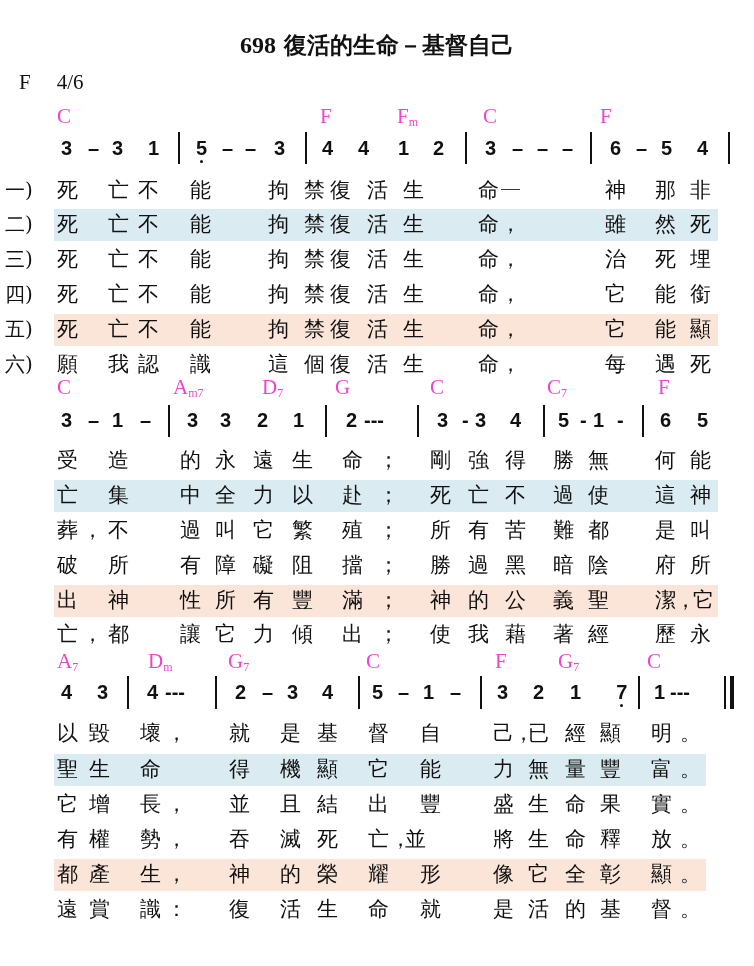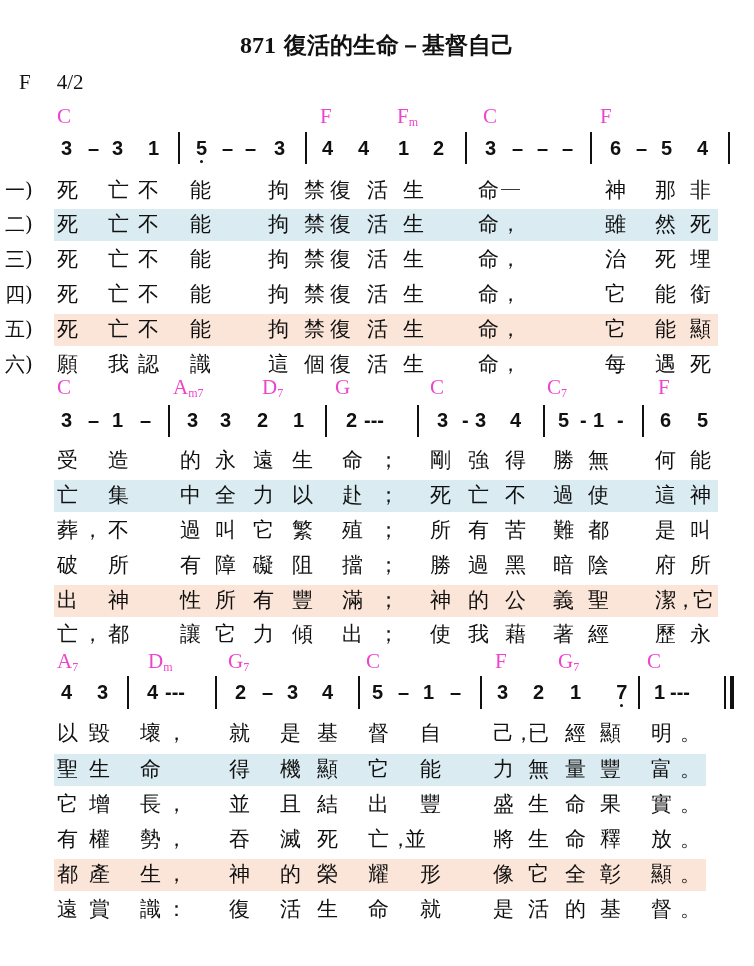--- a/index.html
+++ b/index.html
@@ -21,19 +21,19 @@
   .band.blue { background:#daebf2; }
   .band.peach { background:#fbe5d8; }
   .lyric { font-family:"DejaVu Sans", sans-serif; font-size:21px; font-weight:300; }
   .vlabel { font-family:"DejaVu Serif", serif; font-size:20px; }
   .final { position:absolute; width:3.5px; background:#111; }
 </style>
 </head>
 <body>
 
 <div class="abs title">
-  <span class="num">871</span><span>復活的生命－基督自己</span>
+  <span class="num">698</span><span>復活的生命－基督自己</span>
 </div>
 <div class="abs key">
-  <span>F</span><span class="time">4/2</span>
+  <span>F</span><span class="time">4/6</span>
 </div>
 
 <div id="score"><div class="band blue" style="left: 54px; width: 664px; top: 209px; height: 32px;"></div><div class="band peach" style="left: 54px; width: 664px; top: 314px; height: 32px;"></div><span class="abs chord" style="left: 57px; top: 104px;"><span>C</span></span><span class="abs chord" style="left: 320px; top: 104px;"><span>F</span></span><span class="abs chord" style="left: 397px; top: 104px;"><span>F</span><sub>m</sub></span><span class="abs chord" style="left: 483px; top: 104px;"><span>C</span></span><span class="abs chord" style="left: 600px; top: 104px;"><span>F</span></span><span class="abs note" style="left: 61px; top: 137px;">3</span><span class="abs note" style="left: 88px; top: 137px;">–</span><span class="abs note" style="left: 112px; top: 137px;">3</span><span class="abs note" style="left: 148px; top: 137px;">1</span><span class="abs note dotbelow" style="left: 196px; top: 137px;">5</span><span class="abs note" style="left: 222px; top: 137px;">–</span><span class="abs note" style="left: 245px; top: 137px;">–</span><span class="abs note" style="left: 274px; top: 137px;">3</span><span class="abs note" style="left: 322px; top: 137px;">4</span><span class="abs note" style="left: 358px; top: 137px;">4</span><span class="abs note" style="left: 398px; top: 137px;">1</span><span class="abs note" style="left: 433px; top: 137px;">2</span><span class="abs note" style="left: 485px; top: 137px;">3</span><span class="abs note" style="left: 512px; top: 137px;">–</span><span class="abs note" style="left: 537px; top: 137px;">–</span><span class="abs note" style="left: 562px; top: 137px;">–</span><span class="abs note" style="left: 610px; top: 137px;">6</span><span class="abs note" style="left: 636px; top: 137px;">–</span><span class="abs note" style="left: 661px; top: 137px;">5</span><span class="abs note" style="left: 697px; top: 137px;">4</span><div class="bar" style="left: 178px; top: 132px; height: 32px;"></div><div class="bar" style="left: 305px; top: 132px; height: 32px;"></div><div class="bar" style="left: 465px; top: 132px; height: 32px;"></div><div class="bar" style="left: 590px; top: 132px; height: 32px;"></div><div class="bar" style="left: 728px; top: 132px; height: 32px;"></div><span class="abs vlabel" style="left: 5px; top: 177px;">一)</span><span class="abs lyric" style="left: 57px; top: 176px;">死</span><span class="abs lyric" style="left: 108px; top: 176px;">亡</span><span class="abs lyric" style="left: 138px; top: 176px;">不</span><span class="abs lyric" style="left: 190px; top: 176px;">能</span><span class="abs lyric" style="left: 268px; top: 176px;">拘</span><span class="abs lyric" style="left: 304px; top: 176px;">禁</span><span class="abs lyric" style="left: 330px; top: 176px;">復</span><span class="abs lyric" style="left: 367px; top: 176px;">活</span><span class="abs lyric" style="left: 403px; top: 176px;">生</span><span class="abs lyric" style="left: 478px; top: 176px;">命</span><span class="abs lyric" style="left: 500px; top: 176px;">—</span><span class="abs lyric" style="left: 605px; top: 176px;">神</span><span class="abs lyric" style="left: 655px; top: 176px;">那</span><span class="abs lyric" style="left: 690px; top: 176px;">非</span><span class="abs vlabel" style="left: 5px; top: 211px;">二)</span><span class="abs lyric" style="left: 57px; top: 210px;">死</span><span class="abs lyric" style="left: 108px; top: 210px;">亡</span><span class="abs lyric" style="left: 138px; top: 210px;">不</span><span class="abs lyric" style="left: 190px; top: 210px;">能</span><span class="abs lyric" style="left: 268px; top: 210px;">拘</span><span class="abs lyric" style="left: 304px; top: 210px;">禁</span><span class="abs lyric" style="left: 330px; top: 210px;">復</span><span class="abs lyric" style="left: 367px; top: 210px;">活</span><span class="abs lyric" style="left: 403px; top: 210px;">生</span><span class="abs lyric" style="left: 478px; top: 210px;">命</span><span class="abs lyric" style="left: 500px; top: 210px;">，</span><span class="abs lyric" style="left: 605px; top: 210px;">雖</span><span class="abs lyric" style="left: 655px; top: 210px;">然</span><span class="abs lyric" style="left: 690px; top: 210px;">死</span><span class="abs vlabel" style="left: 5px; top: 246px;">三)</span><span class="abs lyric" style="left: 57px; top: 245px;">死</span><span class="abs lyric" style="left: 108px; top: 245px;">亡</span><span class="abs lyric" style="left: 138px; top: 245px;">不</span><span class="abs lyric" style="left: 190px; top: 245px;">能</span><span class="abs lyric" style="left: 268px; top: 245px;">拘</span><span class="abs lyric" style="left: 304px; top: 245px;">禁</span><span class="abs lyric" style="left: 330px; top: 245px;">復</span><span class="abs lyric" style="left: 367px; top: 245px;">活</span><span class="abs lyric" style="left: 403px; top: 245px;">生</span><span class="abs lyric" style="left: 478px; top: 245px;">命</span><span class="abs lyric" style="left: 500px; top: 245px;">，</span><span class="abs lyric" style="left: 605px; top: 245px;">治</span><span class="abs lyric" style="left: 655px; top: 245px;">死</span><span class="abs lyric" style="left: 690px; top: 245px;">埋</span><span class="abs vlabel" style="left: 5px; top: 281px;">四)</span><span class="abs lyric" style="left: 57px; top: 280px;">死</span><span class="abs lyric" style="left: 108px; top: 280px;">亡</span><span class="abs lyric" style="left: 138px; top: 280px;">不</span><span class="abs lyric" style="left: 190px; top: 280px;">能</span><span class="abs lyric" style="left: 268px; top: 280px;">拘</span><span class="abs lyric" style="left: 304px; top: 280px;">禁</span><span class="abs lyric" style="left: 330px; top: 280px;">復</span><span class="abs lyric" style="left: 367px; top: 280px;">活</span><span class="abs lyric" style="left: 403px; top: 280px;">生</span><span class="abs lyric" style="left: 478px; top: 280px;">命</span><span class="abs lyric" style="left: 500px; top: 280px;">，</span><span class="abs lyric" style="left: 605px; top: 280px;">它</span><span class="abs lyric" style="left: 655px; top: 280px;">能</span><span class="abs lyric" style="left: 690px; top: 280px;">銜</span><span class="abs vlabel" style="left: 5px; top: 316px;">五)</span><span class="abs lyric" style="left: 57px; top: 315px;">死</span><span class="abs lyric" style="left: 108px; top: 315px;">亡</span><span class="abs lyric" style="left: 138px; top: 315px;">不</span><span class="abs lyric" style="left: 190px; top: 315px;">能</span><span class="abs lyric" style="left: 268px; top: 315px;">拘</span><span class="abs lyric" style="left: 304px; top: 315px;">禁</span><span class="abs lyric" style="left: 330px; top: 315px;">復</span><span class="abs lyric" style="left: 367px; top: 315px;">活</span><span class="abs lyric" style="left: 403px; top: 315px;">生</span><span class="abs lyric" style="left: 478px; top: 315px;">命</span><span class="abs lyric" style="left: 500px; top: 315px;">，</span><span class="abs lyric" style="left: 605px; top: 315px;">它</span><span class="abs lyric" style="left: 655px; top: 315px;">能</span><span class="abs lyric" style="left: 690px; top: 315px;">顯</span><span class="abs vlabel" style="left: 5px; top: 351px;">六)</span><span class="abs lyric" style="left: 57px; top: 350px;">願</span><span class="abs lyric" style="left: 108px; top: 350px;">我</span><span class="abs lyric" style="left: 138px; top: 350px;">認</span><span class="abs lyric" style="left: 190px; top: 350px;">識</span><span class="abs lyric" style="left: 268px; top: 350px;">這</span><span class="abs lyric" style="left: 304px; top: 350px;">個</span><span class="abs lyric" style="left: 330px; top: 350px;">復</span><span class="abs lyric" style="left: 367px; top: 350px;">活</span><span class="abs lyric" style="left: 403px; top: 350px;">生</span><span class="abs lyric" style="left: 478px; top: 350px;">命</span><span class="abs lyric" style="left: 500px; top: 350px;">，</span><span class="abs lyric" style="left: 605px; top: 350px;">每</span><span class="abs lyric" style="left: 655px; top: 350px;">遇</span><span class="abs lyric" style="left: 690px; top: 350px;">死</span><div class="band blue" style="left: 54px; width: 664px; top: 480px; height: 32px;"></div><div class="band peach" style="left: 54px; width: 664px; top: 585px; height: 32px;"></div><span class="abs chord" style="left: 57px; top: 375px;"><span>C</span></span><span class="abs chord" style="left: 173px; top: 375px;"><span>A</span><sub>m7</sub></span><span class="abs chord" style="left: 262px; top: 375px;"><span>D</span><sub>7</sub></span><span class="abs chord" style="left: 335px; top: 375px;"><span>G</span></span><span class="abs chord" style="left: 430px; top: 375px;"><span>C</span></span><span class="abs chord" style="left: 547px; top: 375px;"><span>C</span><sub>7</sub></span><span class="abs chord" style="left: 658px; top: 375px;"><span>F</span></span><span class="abs note" style="left: 61px; top: 409px;">3</span><span class="abs note" style="left: 88px; top: 409px;">–</span><span class="abs note" style="left: 112px; top: 409px;">1</span><span class="abs note" style="left: 140px; top: 409px;">–</span><span class="abs note" style="left: 187px; top: 409px;">3</span><span class="abs note" style="left: 220px; top: 409px;">3</span><span class="abs note" style="left: 257px; top: 409px;">2</span><span class="abs note" style="left: 293px; top: 409px;">1</span><span class="abs note" style="left: 346px; top: 409px;">2</span><span class="abs note" style="left: 364px; top: 409px;">---</span><span class="abs note" style="left: 437px; top: 409px;">3</span><span class="abs note" style="left: 462px; top: 409px;">-</span><span class="abs note" style="left: 475px; top: 409px;">3</span><span class="abs note" style="left: 510px; top: 409px;">4</span><span class="abs note" style="left: 558px; top: 409px;">5</span><span class="abs note" style="left: 580px; top: 409px;">-</span><span class="abs note" style="left: 593px; top: 409px;">1</span><span class="abs note" style="left: 617px; top: 409px;">-</span><span class="abs note" style="left: 660px; top: 409px;">6</span><span class="abs note" style="left: 697px; top: 409px;">5</span><div class="bar" style="left: 168px; top: 405px; height: 32px;"></div><div class="bar" style="left: 325px; top: 405px; height: 32px;"></div><div class="bar" style="left: 417px; top: 405px; height: 32px;"></div><div class="bar" style="left: 543px; top: 405px; height: 32px;"></div><div class="bar" style="left: 642px; top: 405px; height: 32px;"></div><span class="abs lyric" style="left: 57px; top: 446px;">受</span><span class="abs lyric" style="left: 108px; top: 446px;">造</span><span class="abs lyric" style="left: 180px; top: 446px;">的</span><span class="abs lyric" style="left: 215px; top: 446px;">永</span><span class="abs lyric" style="left: 253px; top: 446px;">遠</span><span class="abs lyric" style="left: 292px; top: 446px;">生</span><span class="abs lyric" style="left: 342px; top: 446px;">命</span><span class="abs lyric" style="left: 378px; top: 446px;">；</span><span class="abs lyric" style="left: 430px; top: 446px;">剛</span><span class="abs lyric" style="left: 468px; top: 446px;">強</span><span class="abs lyric" style="left: 505px; top: 446px;">得</span><span class="abs lyric" style="left: 553px; top: 446px;">勝</span><span class="abs lyric" style="left: 588px; top: 446px;">無</span><span class="abs lyric" style="left: 655px; top: 446px;">何</span><span class="abs lyric" style="left: 690px; top: 446px;">能</span><span class="abs lyric" style="left: 57px; top: 481px;">亡</span><span class="abs lyric" style="left: 108px; top: 481px;">集</span><span class="abs lyric" style="left: 180px; top: 481px;">中</span><span class="abs lyric" style="left: 215px; top: 481px;">全</span><span class="abs lyric" style="left: 253px; top: 481px;">力</span><span class="abs lyric" style="left: 292px; top: 481px;">以</span><span class="abs lyric" style="left: 342px; top: 481px;">赴</span><span class="abs lyric" style="left: 378px; top: 481px;">；</span><span class="abs lyric" style="left: 430px; top: 481px;">死</span><span class="abs lyric" style="left: 468px; top: 481px;">亡</span><span class="abs lyric" style="left: 505px; top: 481px;">不</span><span class="abs lyric" style="left: 553px; top: 481px;">過</span><span class="abs lyric" style="left: 588px; top: 481px;">使</span><span class="abs lyric" style="left: 655px; top: 481px;">這</span><span class="abs lyric" style="left: 690px; top: 481px;">神</span><span class="abs lyric" style="left: 57px; top: 516px;">葬</span><span class="abs lyric" style="left: 82px; top: 516px;">，</span><span class="abs lyric" style="left: 108px; top: 516px;">不</span><span class="abs lyric" style="left: 180px; top: 516px;">過</span><span class="abs lyric" style="left: 215px; top: 516px;">叫</span><span class="abs lyric" style="left: 253px; top: 516px;">它</span><span class="abs lyric" style="left: 292px; top: 516px;">繁</span><span class="abs lyric" style="left: 342px; top: 516px;">殖</span><span class="abs lyric" style="left: 378px; top: 516px;">；</span><span class="abs lyric" style="left: 430px; top: 516px;">所</span><span class="abs lyric" style="left: 468px; top: 516px;">有</span><span class="abs lyric" style="left: 505px; top: 516px;">苦</span><span class="abs lyric" style="left: 553px; top: 516px;">難</span><span class="abs lyric" style="left: 588px; top: 516px;">都</span><span class="abs lyric" style="left: 655px; top: 516px;">是</span><span class="abs lyric" style="left: 690px; top: 516px;">叫</span><span class="abs lyric" style="left: 57px; top: 551px;">破</span><span class="abs lyric" style="left: 108px; top: 551px;">所</span><span class="abs lyric" style="left: 180px; top: 551px;">有</span><span class="abs lyric" style="left: 215px; top: 551px;">障</span><span class="abs lyric" style="left: 253px; top: 551px;">礙</span><span class="abs lyric" style="left: 292px; top: 551px;">阻</span><span class="abs lyric" style="left: 342px; top: 551px;">擋</span><span class="abs lyric" style="left: 378px; top: 551px;">；</span><span class="abs lyric" style="left: 430px; top: 551px;">勝</span><span class="abs lyric" style="left: 468px; top: 551px;">過</span><span class="abs lyric" style="left: 505px; top: 551px;">黑</span><span class="abs lyric" style="left: 553px; top: 551px;">暗</span><span class="abs lyric" style="left: 588px; top: 551px;">陰</span><span class="abs lyric" style="left: 655px; top: 551px;">府</span><span class="abs lyric" style="left: 690px; top: 551px;">所</span><span class="abs lyric" style="left: 57px; top: 586px;">出</span><span class="abs lyric" style="left: 108px; top: 586px;">神</span><span class="abs lyric" style="left: 180px; top: 586px;">性</span><span class="abs lyric" style="left: 215px; top: 586px;">所</span><span class="abs lyric" style="left: 253px; top: 586px;">有</span><span class="abs lyric" style="left: 292px; top: 586px;">豐</span><span class="abs lyric" style="left: 342px; top: 586px;">滿</span><span class="abs lyric" style="left: 378px; top: 586px;">；</span><span class="abs lyric" style="left: 430px; top: 586px;">神</span><span class="abs lyric" style="left: 468px; top: 586px;">的</span><span class="abs lyric" style="left: 505px; top: 586px;">公</span><span class="abs lyric" style="left: 553px; top: 586px;">義</span><span class="abs lyric" style="left: 588px; top: 586px;">聖</span><span class="abs lyric" style="left: 655px; top: 586px;">潔</span><span class="abs lyric" style="left: 675px; top: 586px;">，</span><span class="abs lyric" style="left: 693px; top: 586px;">它</span><span class="abs lyric" style="left: 57px; top: 620px;">亡</span><span class="abs lyric" style="left: 82px; top: 620px;">，</span><span class="abs lyric" style="left: 108px; top: 620px;">都</span><span class="abs lyric" style="left: 180px; top: 620px;">讓</span><span class="abs lyric" style="left: 215px; top: 620px;">它</span><span class="abs lyric" style="left: 253px; top: 620px;">力</span><span class="abs lyric" style="left: 292px; top: 620px;">傾</span><span class="abs lyric" style="left: 342px; top: 620px;">出</span><span class="abs lyric" style="left: 378px; top: 620px;">；</span><span class="abs lyric" style="left: 430px; top: 620px;">使</span><span class="abs lyric" style="left: 468px; top: 620px;">我</span><span class="abs lyric" style="left: 505px; top: 620px;">藉</span><span class="abs lyric" style="left: 553px; top: 620px;">著</span><span class="abs lyric" style="left: 588px; top: 620px;">經</span><span class="abs lyric" style="left: 655px; top: 620px;">歷</span><span class="abs lyric" style="left: 690px; top: 620px;">永</span><div class="band blue" style="left: 54px; width: 652px; top: 754px; height: 32px;"></div><div class="band peach" style="left: 54px; width: 652px; top: 859px; height: 32px;"></div><span class="abs chord" style="left: 57px; top: 649px;"><span>A</span><sub>7</sub></span><span class="abs chord" style="left: 148px; top: 649px;"><span>D</span><sub>m</sub></span><span class="abs chord" style="left: 228px; top: 649px;"><span>G</span><sub>7</sub></span><span class="abs chord" style="left: 366px; top: 649px;"><span>C</span></span><span class="abs chord" style="left: 495px; top: 649px;"><span>F</span></span><span class="abs chord" style="left: 558px; top: 649px;"><span>G</span><sub>7</sub></span><span class="abs chord" style="left: 647px; top: 649px;"><span>C</span></span><span class="abs note" style="left: 61px; top: 681px;">4</span><span class="abs note" style="left: 97px; top: 681px;">3</span><span class="abs note" style="left: 147px; top: 681px;">4</span><span class="abs note" style="left: 165px; top: 681px;">---</span><span class="abs note" style="left: 235px; top: 681px;">2</span><span class="abs note" style="left: 262px; top: 681px;">–</span><span class="abs note" style="left: 287px; top: 681px;">3</span><span class="abs note" style="left: 322px; top: 681px;">4</span><span class="abs note" style="left: 372px; top: 681px;">5</span><span class="abs note" style="left: 398px; top: 681px;">–</span><span class="abs note" style="left: 423px; top: 681px;">1</span><span class="abs note" style="left: 450px; top: 681px;">–</span><span class="abs note" style="left: 497px; top: 681px;">3</span><span class="abs note" style="left: 533px; top: 681px;">2</span><span class="abs note" style="left: 570px; top: 681px;">1</span><span class="abs note dotbelow" style="left: 605px; top: 681px;">7</span><span class="abs note" style="left: 654px; top: 681px;">1</span><span class="abs note" style="left: 670px; top: 681px;">---</span><div class="bar" style="left: 127px; top: 676px; height: 33px;"></div><div class="bar" style="left: 215px; top: 676px; height: 33px;"></div><div class="bar" style="left: 358px; top: 676px; height: 33px;"></div><div class="bar" style="left: 480px; top: 676px; height: 33px;"></div><div class="bar" style="left: 638px; top: 676px; height: 33px;"></div><div class="bar" style="left: 724px; top: 676px; height: 33px;"></div><div class="final" style="left: 730px; top: 676px; height: 33px;"></div><span class="abs lyric" style="left: 57px; top: 719px;">以</span><span class="abs lyric" style="left: 89px; top: 719px;">毀</span><span class="abs lyric" style="left: 140px; top: 719px;">壞</span><span class="abs lyric" style="left: 166px; top: 719px;">，</span><span class="abs lyric" style="left: 229px; top: 719px;">就</span><span class="abs lyric" style="left: 280px; top: 719px;">是</span><span class="abs lyric" style="left: 317px; top: 719px;">基</span><span class="abs lyric" style="left: 368px; top: 719px;">督</span><span class="abs lyric" style="left: 420px; top: 719px;">自</span><span class="abs lyric" style="left: 493px; top: 719px;">己</span><span class="abs lyric" style="left: 513px; top: 719px;">，</span><span class="abs lyric" style="left: 528px; top: 719px;">已</span><span class="abs lyric" style="left: 565px; top: 719px;">經</span><span class="abs lyric" style="left: 600px; top: 719px;">顯</span><span class="abs lyric" style="left: 651px; top: 719px;">明</span><span class="abs lyric" style="left: 680px; top: 719px;">。</span><span class="abs lyric" style="left: 57px; top: 755px;">聖</span><span class="abs lyric" style="left: 89px; top: 755px;">生</span><span class="abs lyric" style="left: 140px; top: 755px;">命</span><span class="abs lyric" style="left: 229px; top: 755px;">得</span><span class="abs lyric" style="left: 280px; top: 755px;">機</span><span class="abs lyric" style="left: 317px; top: 755px;">顯</span><span class="abs lyric" style="left: 368px; top: 755px;">它</span><span class="abs lyric" style="left: 420px; top: 755px;">能</span><span class="abs lyric" style="left: 493px; top: 755px;">力</span><span class="abs lyric" style="left: 528px; top: 755px;">無</span><span class="abs lyric" style="left: 565px; top: 755px;">量</span><span class="abs lyric" style="left: 600px; top: 755px;">豐</span><span class="abs lyric" style="left: 651px; top: 755px;">富</span><span class="abs lyric" style="left: 680px; top: 755px;">。</span><span class="abs lyric" style="left: 57px; top: 790px;">它</span><span class="abs lyric" style="left: 89px; top: 790px;">增</span><span class="abs lyric" style="left: 140px; top: 790px;">長</span><span class="abs lyric" style="left: 166px; top: 790px;">，</span><span class="abs lyric" style="left: 229px; top: 790px;">並</span><span class="abs lyric" style="left: 280px; top: 790px;">且</span><span class="abs lyric" style="left: 317px; top: 790px;">結</span><span class="abs lyric" style="left: 368px; top: 790px;">出</span><span class="abs lyric" style="left: 420px; top: 790px;">豐</span><span class="abs lyric" style="left: 493px; top: 790px;">盛</span><span class="abs lyric" style="left: 528px; top: 790px;">生</span><span class="abs lyric" style="left: 565px; top: 790px;">命</span><span class="abs lyric" style="left: 600px; top: 790px;">果</span><span class="abs lyric" style="left: 651px; top: 790px;">實</span><span class="abs lyric" style="left: 680px; top: 790px;">。</span><span class="abs lyric" style="left: 57px; top: 825px;">有</span><span class="abs lyric" style="left: 89px; top: 825px;">權</span><span class="abs lyric" style="left: 140px; top: 825px;">勢</span><span class="abs lyric" style="left: 166px; top: 825px;">，</span><span class="abs lyric" style="left: 229px; top: 825px;">吞</span><span class="abs lyric" style="left: 280px; top: 825px;">滅</span><span class="abs lyric" style="left: 317px; top: 825px;">死</span><span class="abs lyric" style="left: 368px; top: 825px;">亡</span><span class="abs lyric" style="left: 390px; top: 825px;">，</span><span class="abs lyric" style="left: 405px; top: 825px;">並</span><span class="abs lyric" style="left: 493px; top: 825px;">將</span><span class="abs lyric" style="left: 528px; top: 825px;">生</span><span class="abs lyric" style="left: 565px; top: 825px;">命</span><span class="abs lyric" style="left: 600px; top: 825px;">釋</span><span class="abs lyric" style="left: 651px; top: 825px;">放</span><span class="abs lyric" style="left: 680px; top: 825px;">。</span><span class="abs lyric" style="left: 57px; top: 860px;">都</span><span class="abs lyric" style="left: 89px; top: 860px;">產</span><span class="abs lyric" style="left: 140px; top: 860px;">生</span><span class="abs lyric" style="left: 166px; top: 860px;">，</span><span class="abs lyric" style="left: 229px; top: 860px;">神</span><span class="abs lyric" style="left: 280px; top: 860px;">的</span><span class="abs lyric" style="left: 317px; top: 860px;">榮</span><span class="abs lyric" style="left: 368px; top: 860px;">耀</span><span class="abs lyric" style="left: 420px; top: 860px;">形</span><span class="abs lyric" style="left: 493px; top: 860px;">像</span><span class="abs lyric" style="left: 528px; top: 860px;">它</span><span class="abs lyric" style="left: 565px; top: 860px;">全</span><span class="abs lyric" style="left: 600px; top: 860px;">彰</span><span class="abs lyric" style="left: 651px; top: 860px;">顯</span><span class="abs lyric" style="left: 680px; top: 860px;">。</span><span class="abs lyric" style="left: 57px; top: 895px;">遠</span><span class="abs lyric" style="left: 89px; top: 895px;">賞</span><span class="abs lyric" style="left: 140px; top: 895px;">識</span><span class="abs lyric" style="left: 166px; top: 895px;">：</span><span class="abs lyric" style="left: 229px; top: 895px;">復</span><span class="abs lyric" style="left: 280px; top: 895px;">活</span><span class="abs lyric" style="left: 317px; top: 895px;">生</span><span class="abs lyric" style="left: 368px; top: 895px;">命</span><span class="abs lyric" style="left: 420px; top: 895px;">就</span><span class="abs lyric" style="left: 493px; top: 895px;">是</span><span class="abs lyric" style="left: 528px; top: 895px;">活</span><span class="abs lyric" style="left: 565px; top: 895px;">的</span><span class="abs lyric" style="left: 600px; top: 895px;">基</span><span class="abs lyric" style="left: 651px; top: 895px;">督</span><span class="abs lyric" style="left: 680px; top: 895px;">。</span></div>
 
 </body></html>

